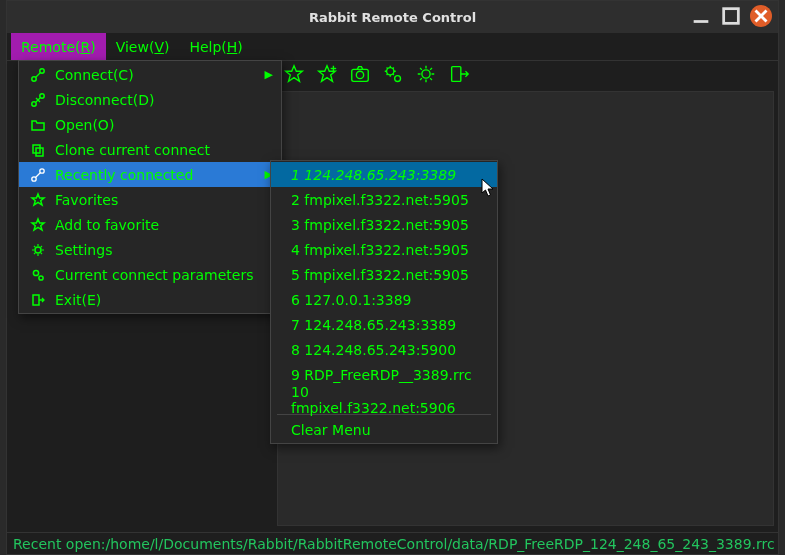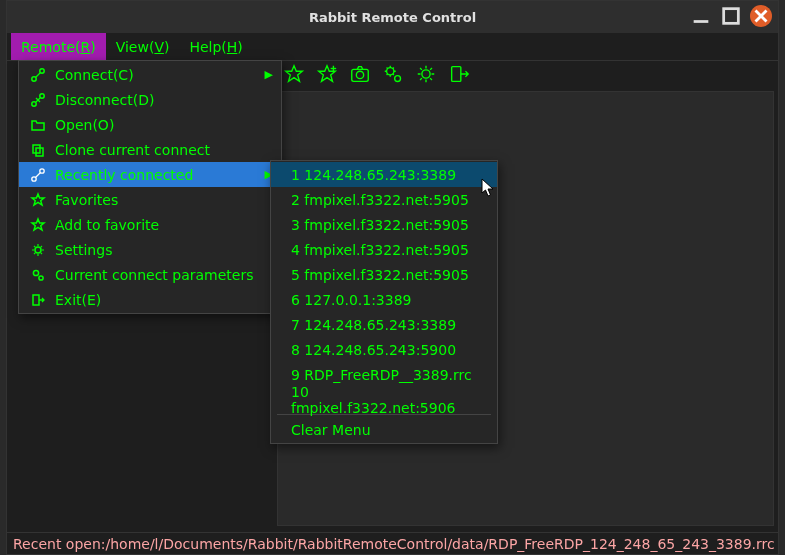--- a/index.html
+++ b/index.html
@@ -18,23 +18,23 @@
   .toolbar svg { width: 22px; height: 22px; }
   .content { position: absolute; left: 270px; top: 90px; right: 4px; bottom: 28px; background: #2a2a2a; border: 1px solid #333; }
   .dropdown { position: absolute; left: 6px; top: 60px; width: 264px; background: #262626; border: 1px solid #444; box-shadow: 2px 4px 10px rgba(0,0,0,.5); padding: 1px 0; margin-left: 12px; }
   .dropdown .ditem { display: flex; align-items: center; height: 25px; padding: 0 8px; font-size: 14px; color: #00ff00; position: relative; cursor: pointer; }
   .dropdown .ditem.highlight { background: #2a7ad6; }
   .dropdown .ditem .dicon { width: 22px; display: flex; align-items: center; justify-content: center; margin-right: 6px; }
   .dropdown .ditem .dicon svg { width: 16px; height: 16px; }
   .dropdown .ditem .arrow { position: absolute; right: 8px; font-size: 11px; }
   .submenu { position: absolute; left: 270px; top: 160px; width: 228px; background: #262626; border: 1px solid #444; box-shadow: 2px 4px 10px rgba(0,0,0,.5); padding: 1px 0; }
   .submenu .sitem { display: flex; align-items: center; height: 25px; padding: 0 20px; font-size: 14px; color: #00ff00; cursor: pointer; }
-  .submenu .sitem.highlight { background: #0c4a6e; }
+  .submenu .sitem.highlight { background: #0369a1; font-style: italic; }
   .submenu .sep { height: 1px; background: #444; margin: 2px 6px; }
-  .statusbar { position: absolute; left: 0; right: 0; bottom: 0; height: 22px; display: flex; align-items: center; padding: 0 6px; font-size: 14px; color: #fca5a5; background: #1e1e1e; border-top: 1px solid #333; white-space: nowrap; overflow: hidden; }
+  .statusbar { position: absolute; left: 0; right: 0; bottom: 0; height: 22px; display: flex; align-items: center; padding: 0 6px; font-size: 14px; color: #22c55e; background: #1e1e1e; border-top: 1px solid #333; white-space: nowrap; overflow: hidden; }
   .cursor { position: absolute; left: 481px; top: 178px; pointer-events: none; }
   .stroke-green { stroke: #00ff00; fill: none; stroke-width: 1.5; }
 </style>
 </head>
 <body>
 
 <div class="win">
 
   <div class="titlebar">
     <span class="title">Rabbit Remote Control</span>

